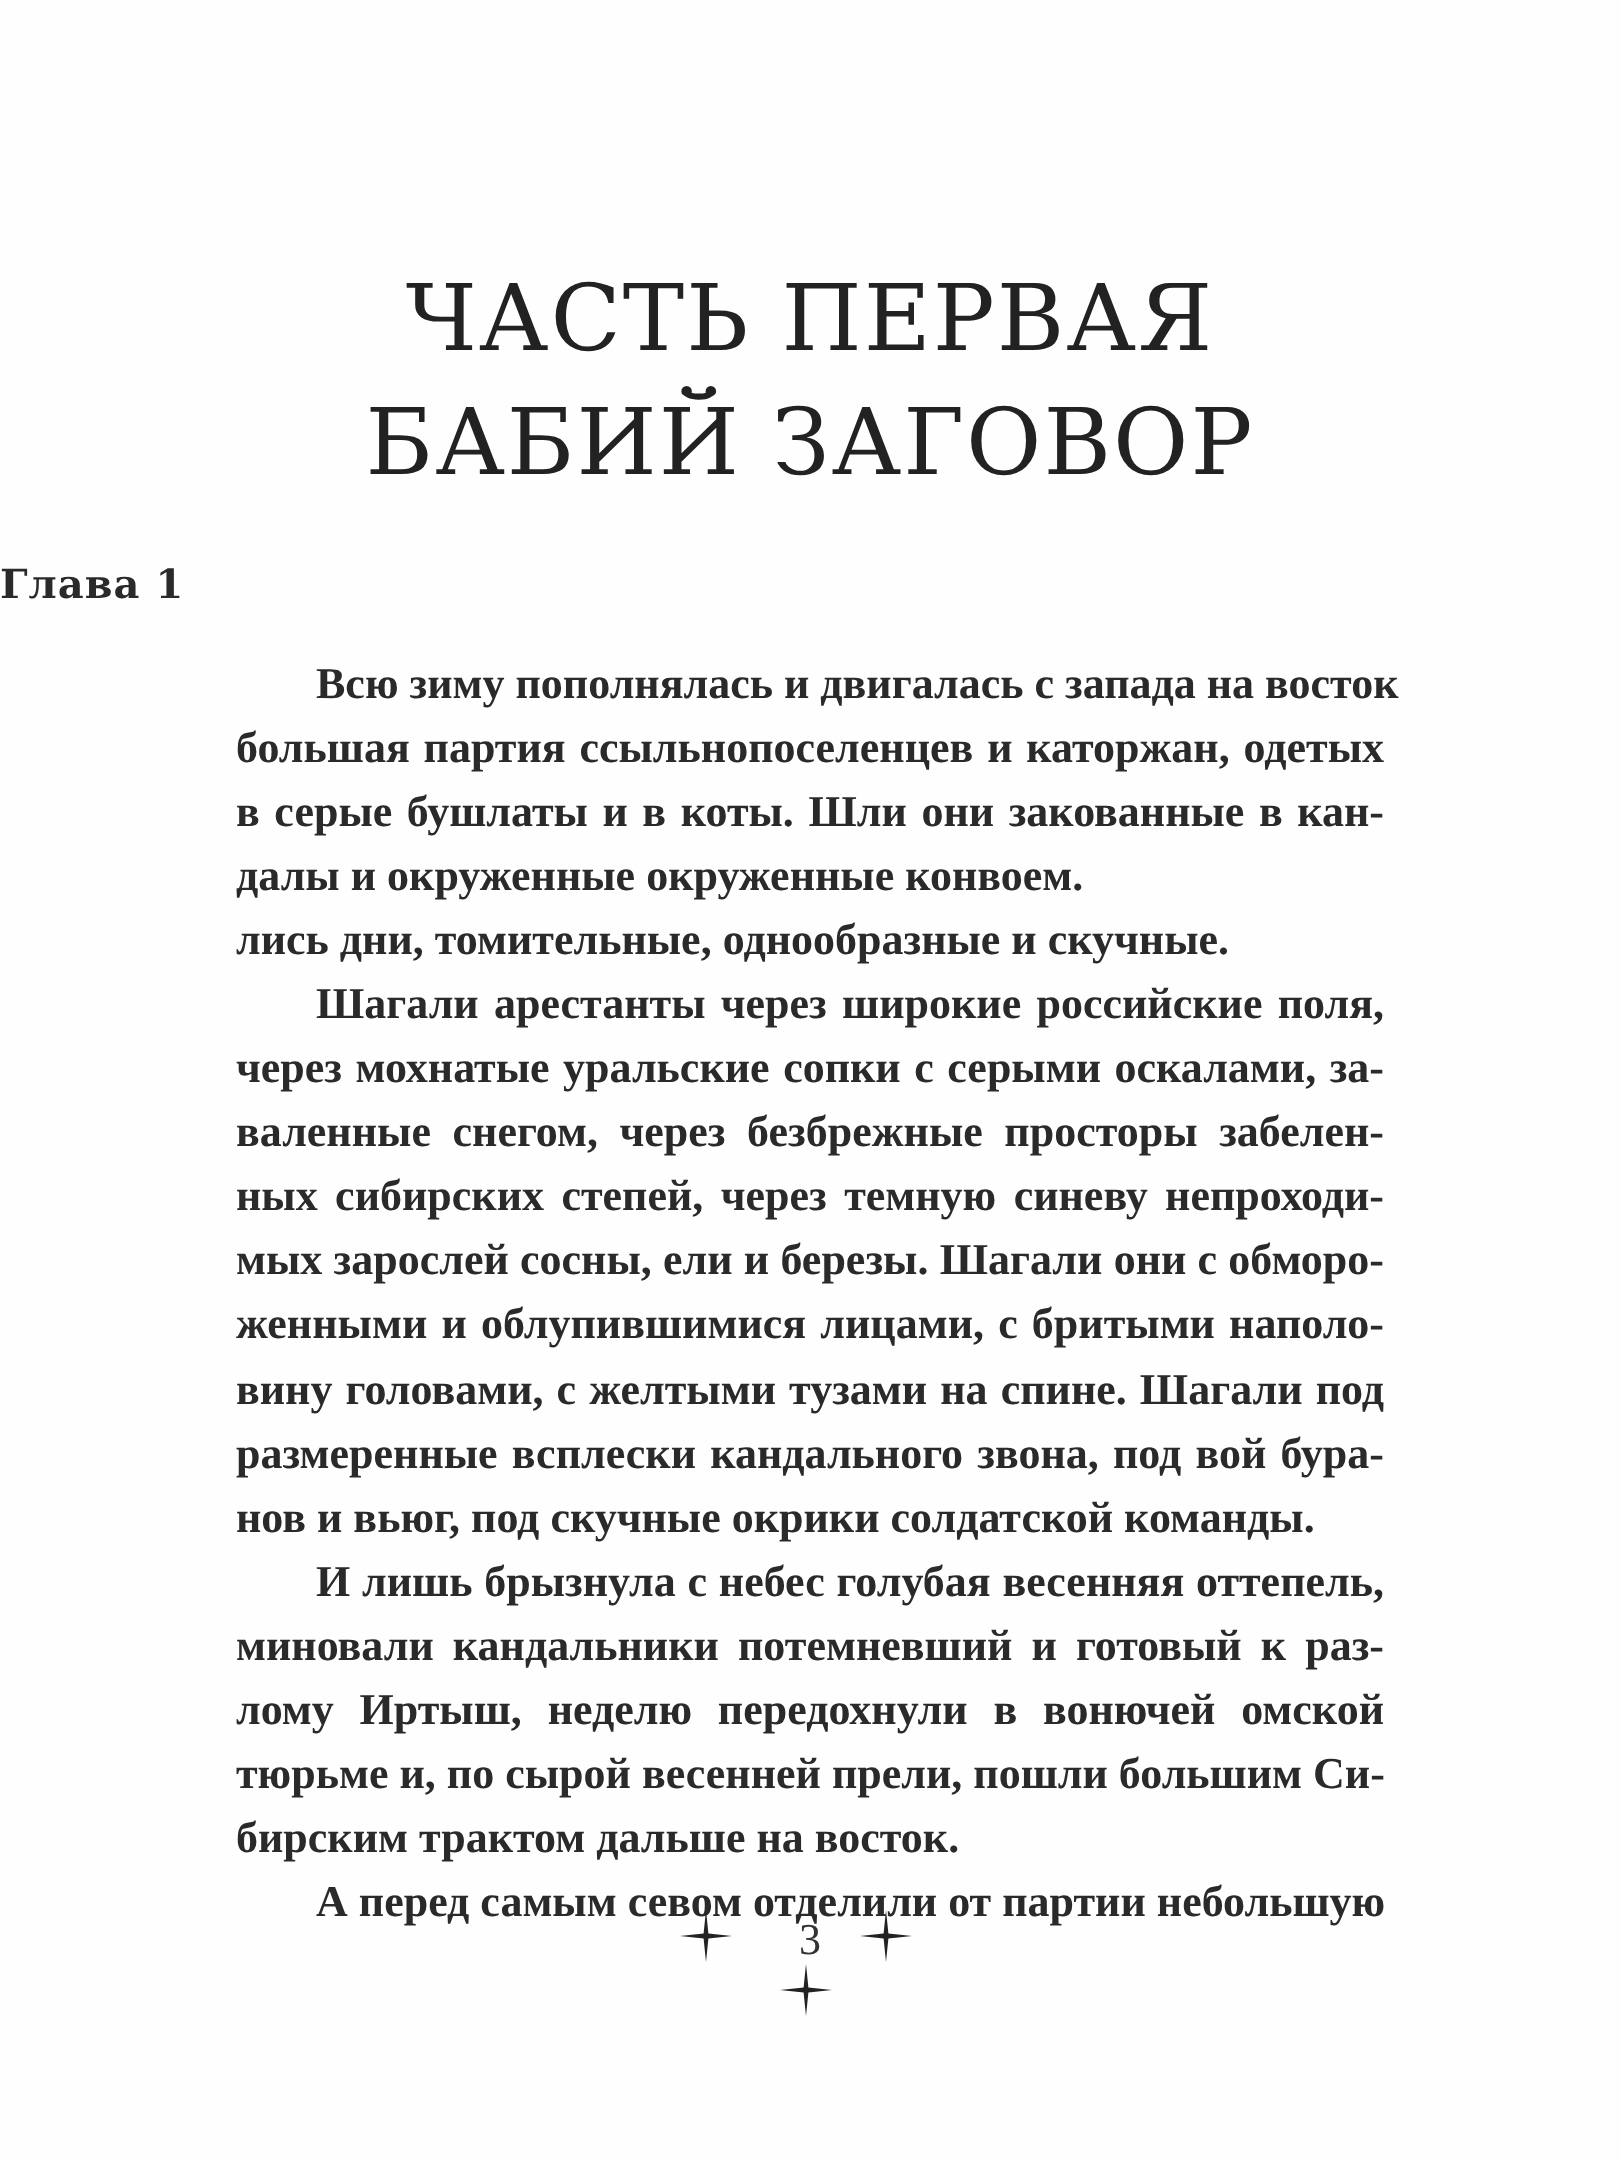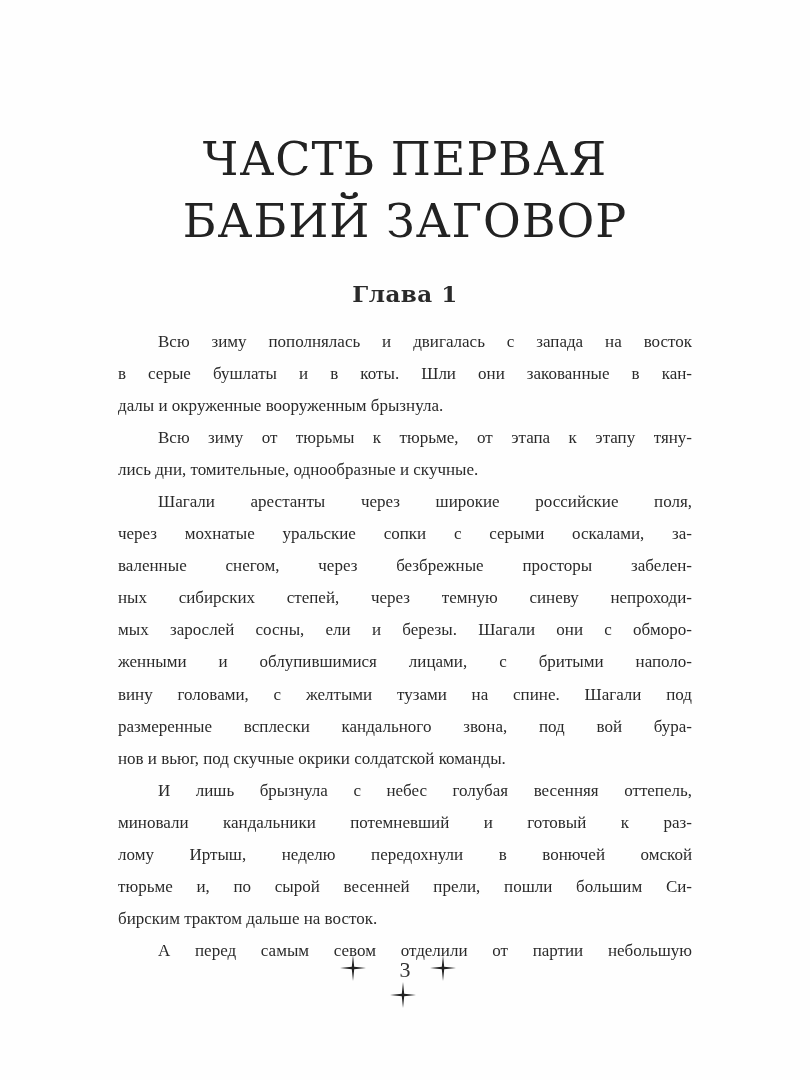--- a/index.html
+++ b/index.html
@@ -7,29 +7,29 @@
   .page { position: absolute; left: 0; top: 0; width: 810px; height: 1080px; background: #fefefe; }
   .part-title {
     position: absolute; left: 0; width: 810px; top: 128px;
     text-align: center;
     font-family: "DejaVu Serif", serif;
     font-size: 46px; line-height: 62px; color: #222;
     letter-spacing: 1px;
   }
   .chapter {
     position: absolute; left: 0; width: 810px; top: 280px;
-    text-align: center;
+    text-align: left;
     font-family: "DejaVu Serif", serif;
-    font-weight: bold; font-size: 23px; color: #2a2a2a;
+    font-weight: bold; font-size: 20px; color: #2a2a2a;
     letter-spacing: 0.5px;
   }
   .body {
     position: absolute; left: 118px; width: 574px; top: 326px;
     font-family: "Liberation Serif", serif;
-    font-size: 17px; line-height: 32.05px; color: #2a2a2a;
+    font-size: 22px; line-height: 32.05px; color: #2a2a2a; font-weight: bold;
   }
   .line { display: block; height: 32.05px; white-space: nowrap; text-align: justify; text-align-last: justify; }
   .line.last { text-align-last: left; }
   .line.indent { padding-left: 40px; }
   .folio {
     position: absolute; left: 0; width: 810px; top: 955px; height: 60px;
   }
   .star { position: absolute; width: 26px; height: 26px; }
   .star svg { width: 26px; height: 26px; display: block; }
   .pagenum {
@@ -45,24 +45,24 @@
   <div class="part-title">
     <div>ЧАСТЬ ПЕРВАЯ</div>
     <div>БАБИЙ ЗАГОВОР</div>
   </div>
 
   <div class="chapter">Глава 1</div>
 
   <div class="body">
 
     <span class="line indent">Всю зиму пополнялась и двигалась с запада на восток</span>
+    <span class="line">большая партия ссыльнопоселенцев и каторжан, одетых</span>
     <span class="line">в серые бушлаты и в коты. Шли они закованные в кан-</span>
-    <span class="line last">далы и окруженные вооруженным брызнула.</span>
+    <span class="line last">далы и окруженные окруженные конвоем.</span>
 
-    <span class="line indent">Всю зиму от тюрьмы к тюрьме, от этапа к этапу тяну-</span>
     <span class="line last">лись дни, томительные, однообразные и скучные.</span>
 
     <span class="line indent">Шагали арестанты через широкие российские поля,</span>
     <span class="line">через мохнатые уральские сопки с серыми оскалами, за-</span>
     <span class="line">валенные снегом, через безбрежные просторы забелен-</span>
     <span class="line">ных сибирских степей, через темную синеву непроходи-</span>
     <span class="line">мых зарослей сосны, ели и березы. Шагали они с обморо-</span>
     <span class="line">женными и облупившимися лицами, с бритыми наполо-</span>
     <span class="line">вину головами, с желтыми тузами на спине. Шагали под</span>
     <span class="line">размеренные всплески кандального звона, под вой бура-</span>

